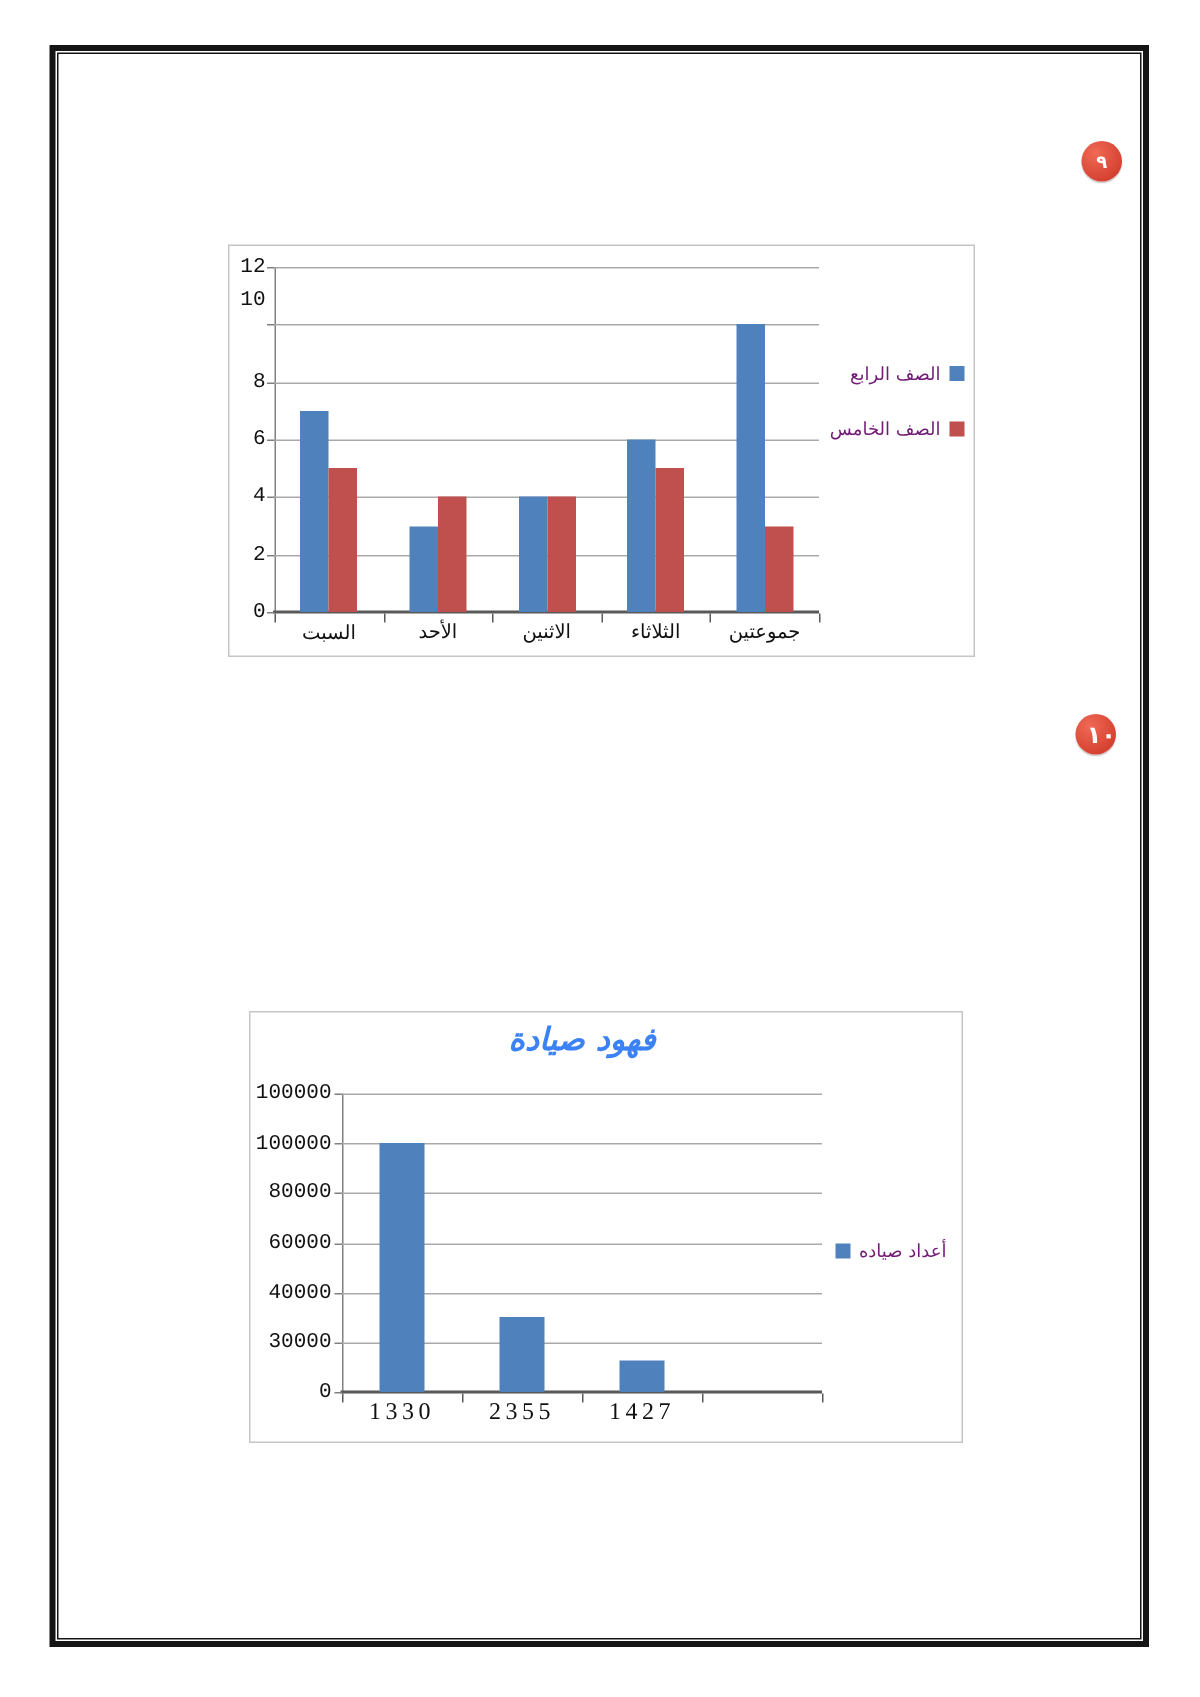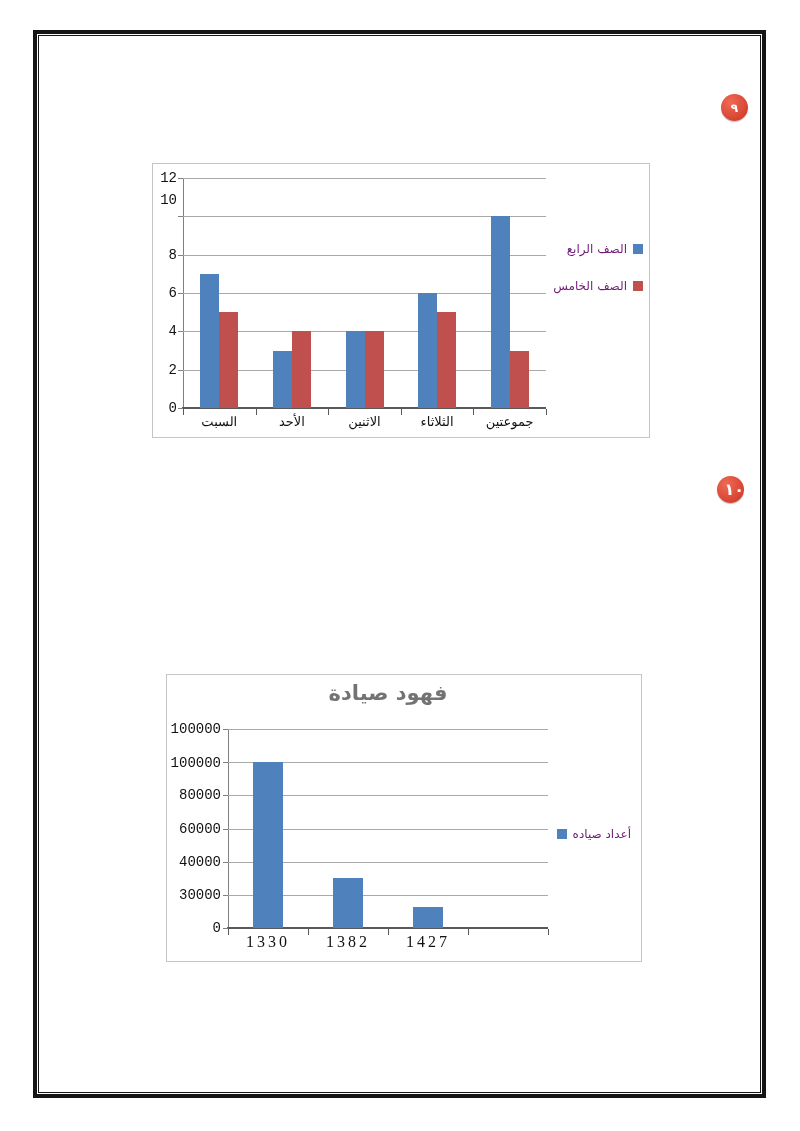--- a/index.html
+++ b/index.html
@@ -129,21 +129,21 @@
           <div class="swatch" style="background: rgb(192, 80, 77);"></div>
         </div>
       </div>
   </div>
 
   <div class="badge badge-q10">
     <span>١٠</span>
   </div>
 
   <div class="chart-box chart2">
-    <div class="chart-title" style="color: #737373;">فهود صيادة</div>
+    <div class="chart-title" style="color: #3b82f6; font-style: italic;">فهود صيادة</div>
     <div class="ylabels">
         <div class="ylab" style="top: 190px;">0</div>
         <div class="ylab" style="top: 156.833px;">30000</div>
         <div class="ylab" style="top: 123.667px;">40000</div>
         <div class="ylab" style="top: 90.5px;">60000</div>
         <div class="ylab" style="top: 57.3333px;">80000</div>
         <div class="ylab" style="top: 25px;">100000</div>
         <div class="ylab" style="top: -9px;">100000</div>
       </div>
     <div class="plot">
@@ -166,21 +166,21 @@
         <div class="bar" style="left: 105px; width: 30px; height: 49.75px; background: rgb(79, 129, 189);"></div>
         <div class="bar" style="left: 185px; width: 30px; height: 20.7292px; background: rgb(79, 129, 189);"></div>
         <div class="xtick" style="left: 0px;"></div>
         <div class="xtick" style="left: 80px;"></div>
         <div class="xtick" style="left: 160px;"></div>
         <div class="xtick" style="left: 240px;"></div>
         <div class="xtick" style="left: 320px;"></div>
       </div>
     <div class="xlabels">
         <div class="xlab" style="left: 40px;">1330</div>
-        <div class="xlab" style="left: 120px;">1382</div>
+        <div class="xlab" style="left: 120px;">2355</div>
         <div class="xlab" style="left: 200px;">1427</div>
       </div>
     <div class="legend">
         <div class="legend-row">
           <div class="swatch" style="background: rgb(79, 129, 189);"></div>
           <div class="legend-label">أعداد صياده</div>
         </div>
       </div>
   </div>
 </div>

